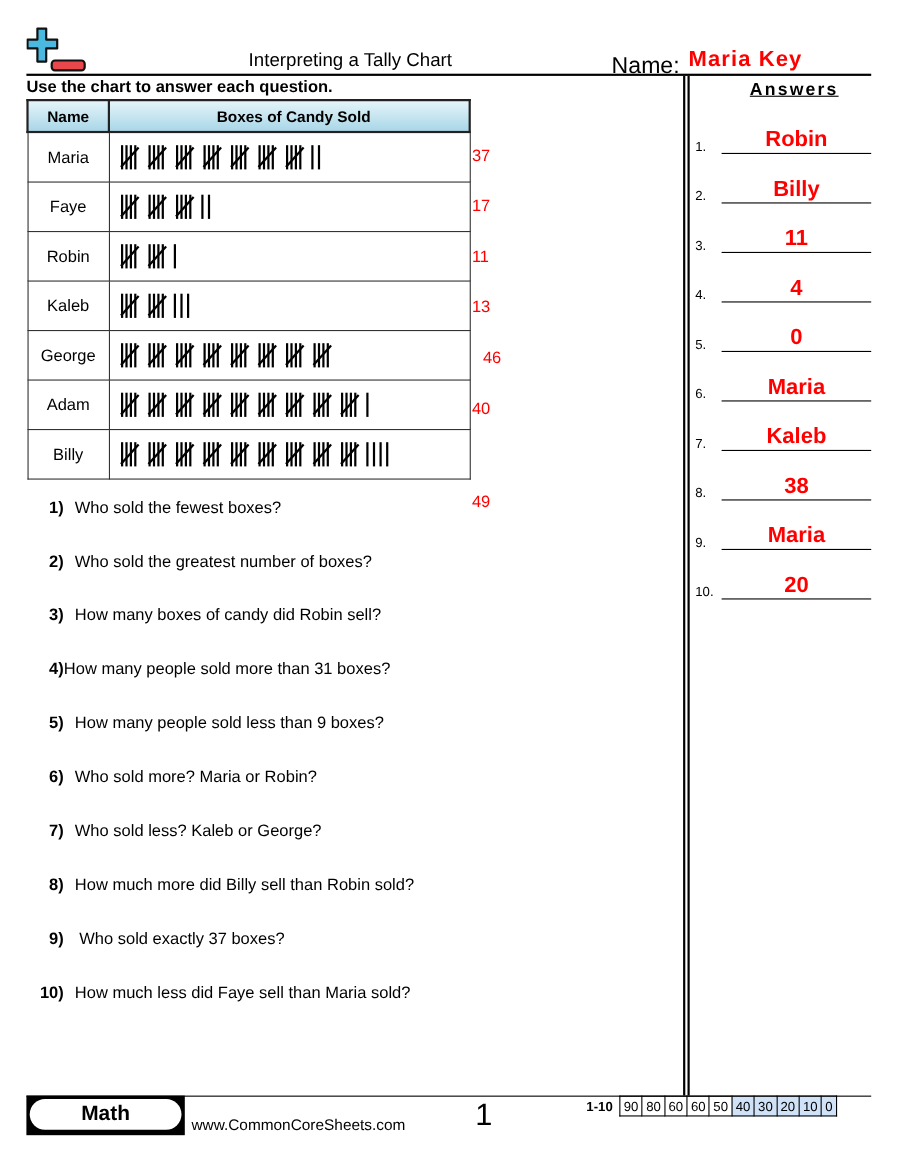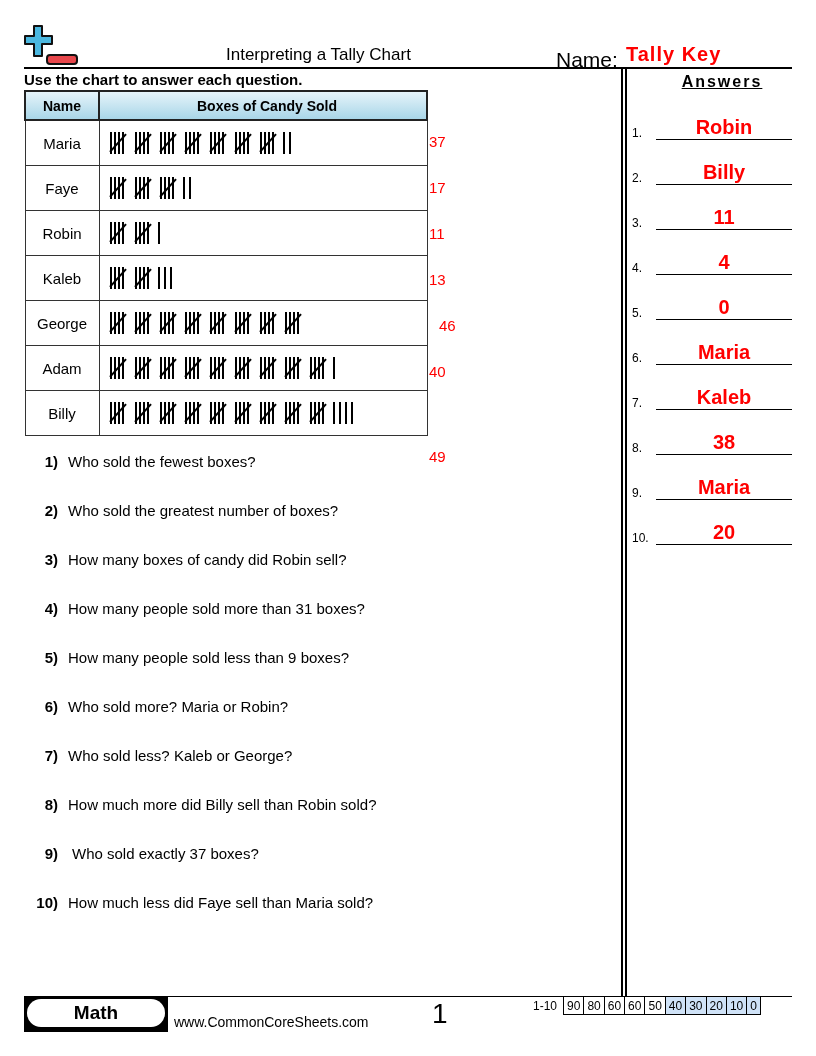--- a/index.html
+++ b/index.html
@@ -48,35 +48,35 @@
   .q .qn { display: inline-block; width: 34px; text-align: right; font-weight: bold; margin-right: 0; }
   .q .qt { margin-left: 0; }
   
   .footer-rule { left: 24px; top: 996px; width: 768px; height: 1px; background: #000; }
   .math-box { left: 24px; top: 996px; width: 144px; height: 36px; background: #000; }
   .math-pill { position: absolute; left: 3px; top: 3px; width: 138px; height: 28px; background: #fff; border-radius: 14px; text-align: center; line-height: 28px; font-size: 19px; font-weight: bold; }
   .site { left: 174px; top: 1014px; font-size: 14px; }
   .page-num { left: 432px; top: 998px; font-size: 28px; }
   .score-table { left: 530px; top: 996px; border-collapse: collapse; font-size: 12px; }
   .score-table td { height: 17px; padding: 0 3px; text-align: center; border: 1px solid #000; }
-  .score-table td.lbl { border: none; padding-right: 6px; }
+  .score-table td.lbl { border: none; padding-right: 6px; font-weight: bold; }
 </style>
 </head>
 <body>
 
 <div class="abs logo">
   <svg width="56" height="44" viewBox="0 0 56 44">
     <path d="M10 2 h8 v10 h10 v8 h-10 v12 h-8 v-12 h-9 v-8 h9 z" fill="#4bb8e0" stroke="#111" stroke-width="2" stroke-linejoin="round"></path>
     <rect x="23" y="31" width="30" height="9" rx="3" fill="#e8474c" stroke="#111" stroke-width="2"></rect>
   </svg>
 </div>
 
 <div class="abs title">Interpreting a Tally Chart</div>
 <div class="abs name-label">Name:</div>
-<div class="abs name-value">Tally Key</div>
+<div class="abs name-value">Maria Key</div>
 <div class="abs header-rule"></div>
 <div class="abs instructions">Use the chart to answer each question.</div>
 
 <div class="abs vdiv1"></div>
 <div class="abs vdiv2"></div>
 
 <table class="abs tally-table">
   <thead>
     <tr>
       <th class="col-name">Name</th>
@@ -448,21 +448,21 @@
     <div class="abs count" style="left: 429px; top: 271px;">13</div>
     <div class="abs count" style="left: 439px; top: 317px;">46</div>
     <div class="abs count" style="left: 429px; top: 363px;">40</div>
     <div class="abs count" style="left: 429px; top: 409px; margin-top: 39px;">49</div>
   </div>
 
 <div id="questions">
     <div class="abs q" style="top: 453px;"><span class="qn">1)</span><span class="qt" style="margin-left:10px">Who sold the fewest boxes?</span></div>
     <div class="abs q" style="top: 502px;"><span class="qn">2)</span><span class="qt" style="margin-left:10px">Who sold the greatest number of boxes?</span></div>
     <div class="abs q" style="top: 551px;"><span class="qn">3)</span><span class="qt" style="margin-left:10px">How many boxes of candy did Robin sell?</span></div>
-    <div class="abs q" style="top: 600px;"><span class="qn">4)</span><span class="qt" style="margin-left:10px">How many people sold more than 31 boxes?</span></div>
+    <div class="abs q" style="top: 600px;"><span class="qn">4)</span><span class="qt" style="">How many people sold more than 31 boxes?</span></div>
     <div class="abs q" style="top: 649px;"><span class="qn">5)</span><span class="qt" style="margin-left:10px">How many people sold less than 9 boxes?</span></div>
     <div class="abs q" style="top: 698px;"><span class="qn">6)</span><span class="qt" style="margin-left:10px">Who sold more? Maria or Robin?</span></div>
     <div class="abs q" style="top: 747px;"><span class="qn">7)</span><span class="qt" style="margin-left:10px">Who sold less? Kaleb or George?</span></div>
     <div class="abs q" style="top: 796px;"><span class="qn">8)</span><span class="qt" style="margin-left:10px">How much more did Billy sell than Robin sold?</span></div>
     <div class="abs q" style="top: 845px;"><span class="qn">9)</span><span class="qt" style="margin-left:14px">Who sold exactly 37 boxes?</span></div>
     <div class="abs q" style="top: 894px;"><span class="qn">10)</span><span class="qt" style="margin-left:10px">How much less did Faye sell than Maria sold?</span></div>
   </div>
 
 <div class="abs answers-title">Answers</div>
 <div id="answers">

